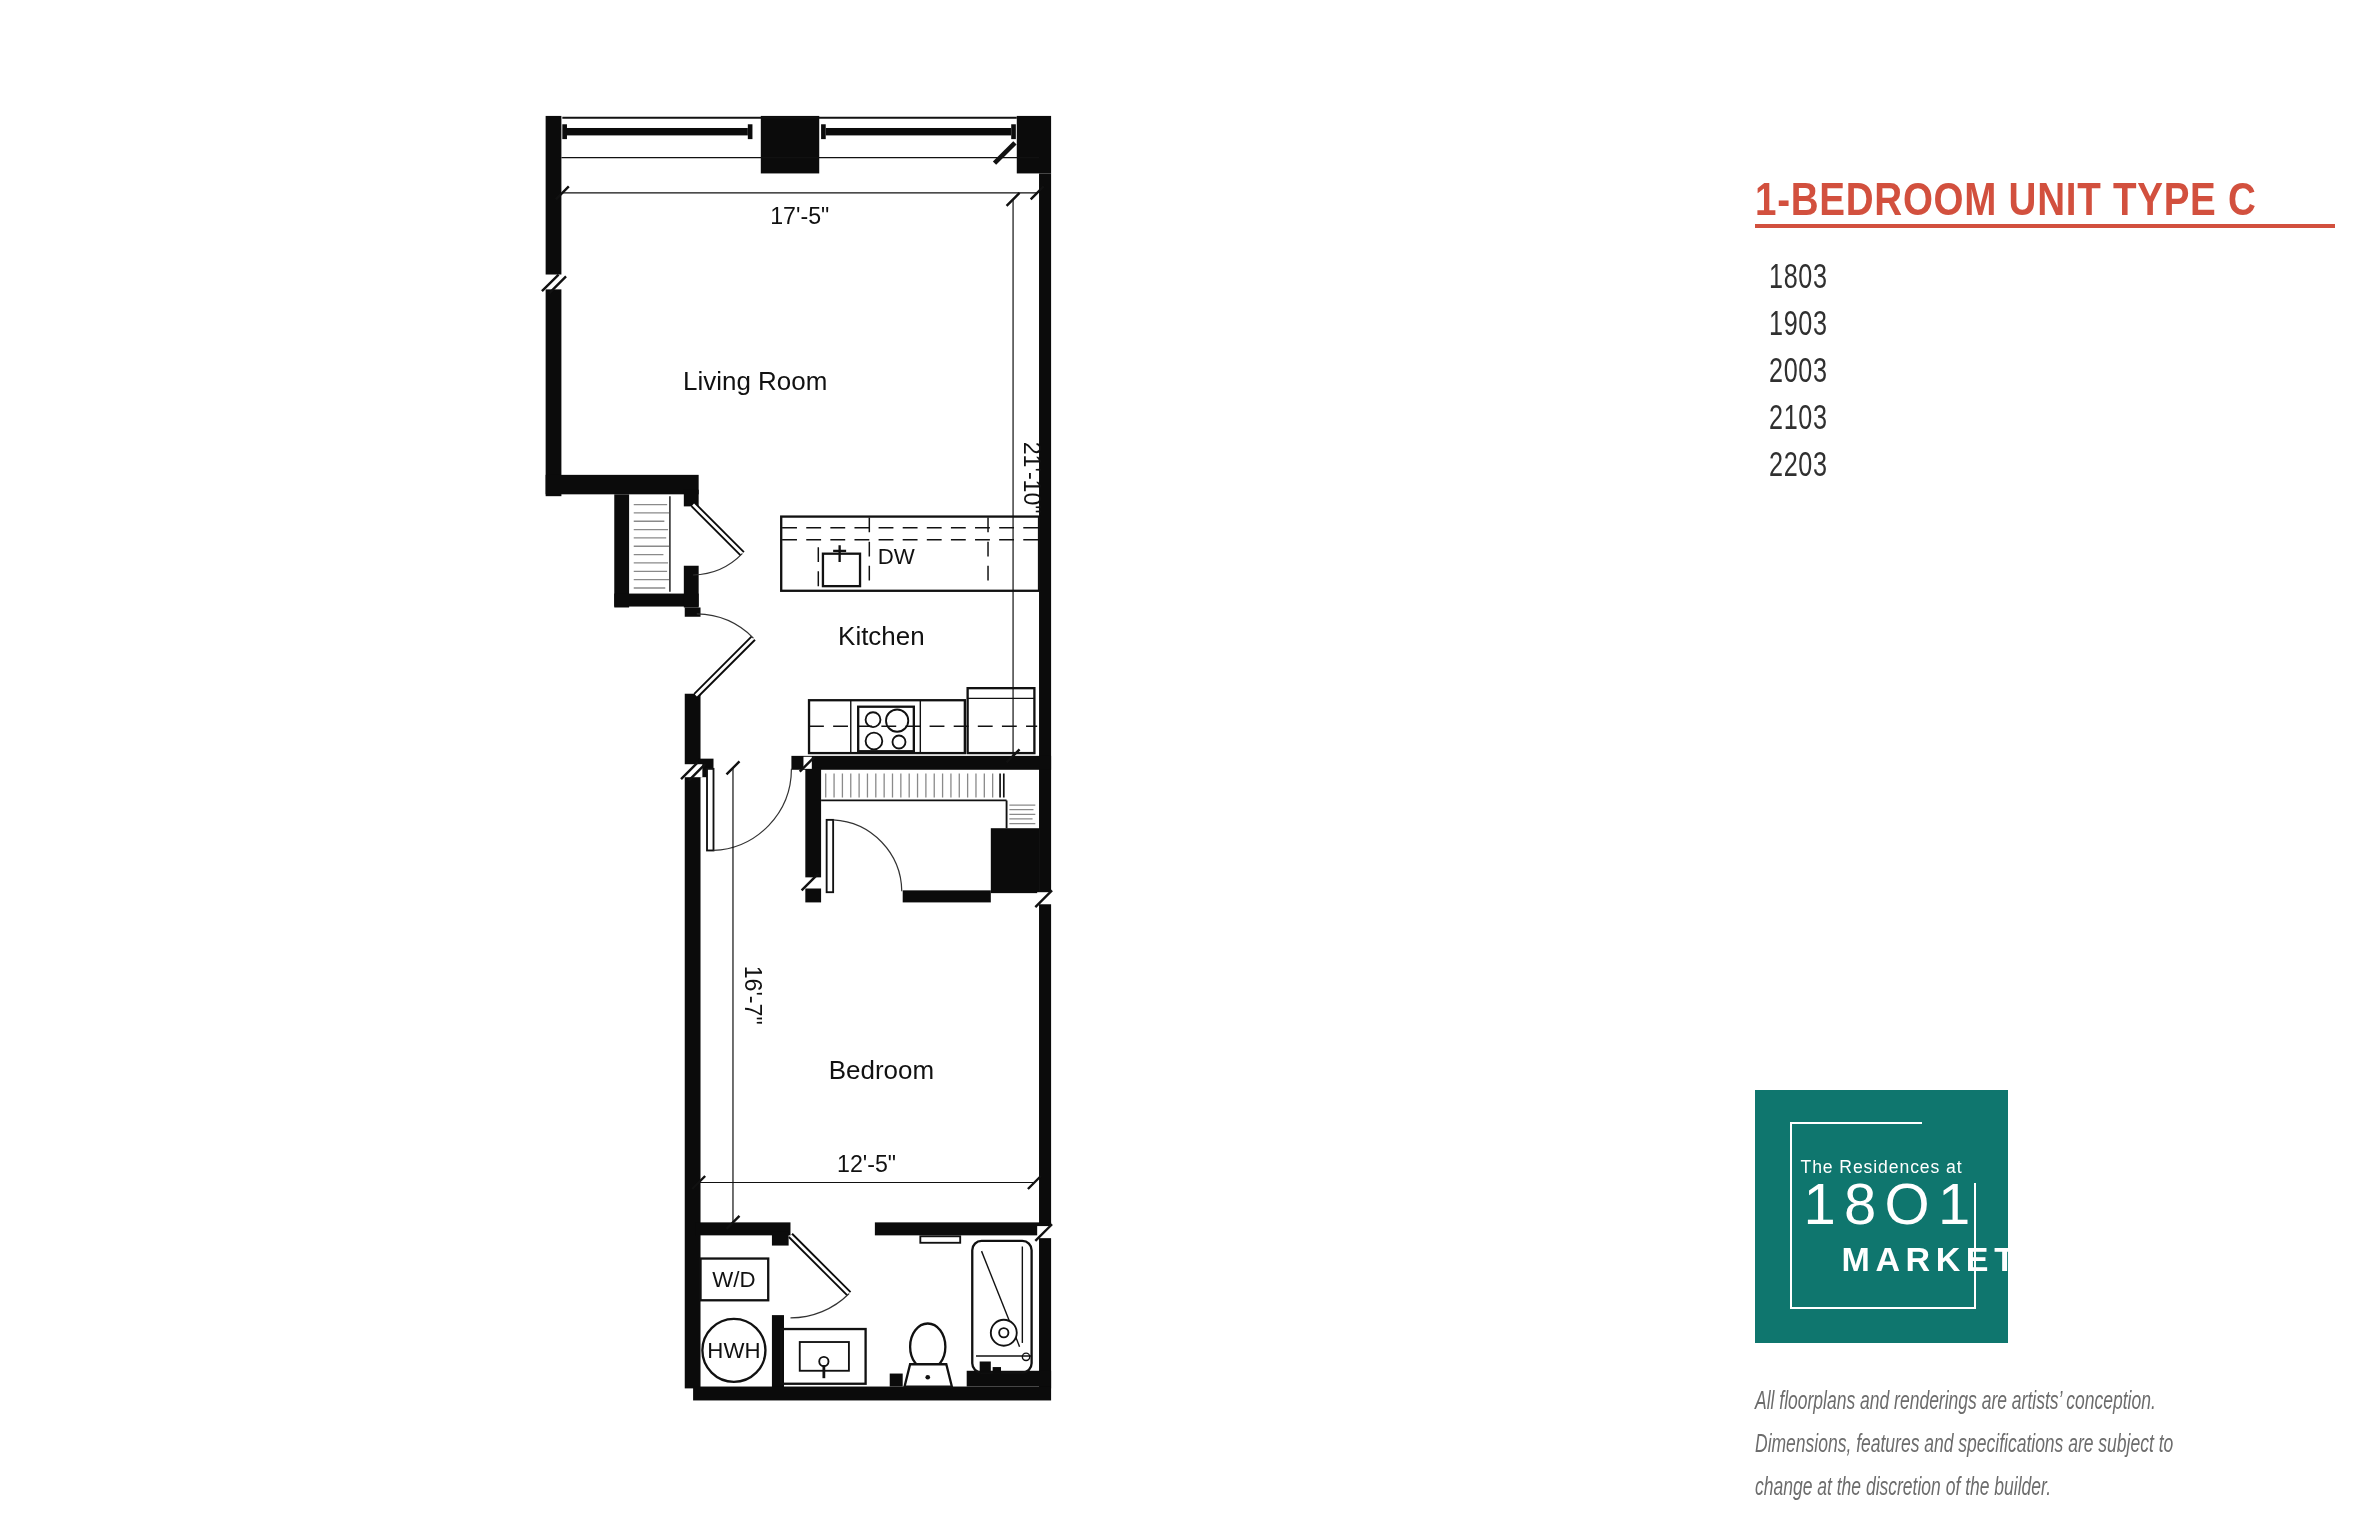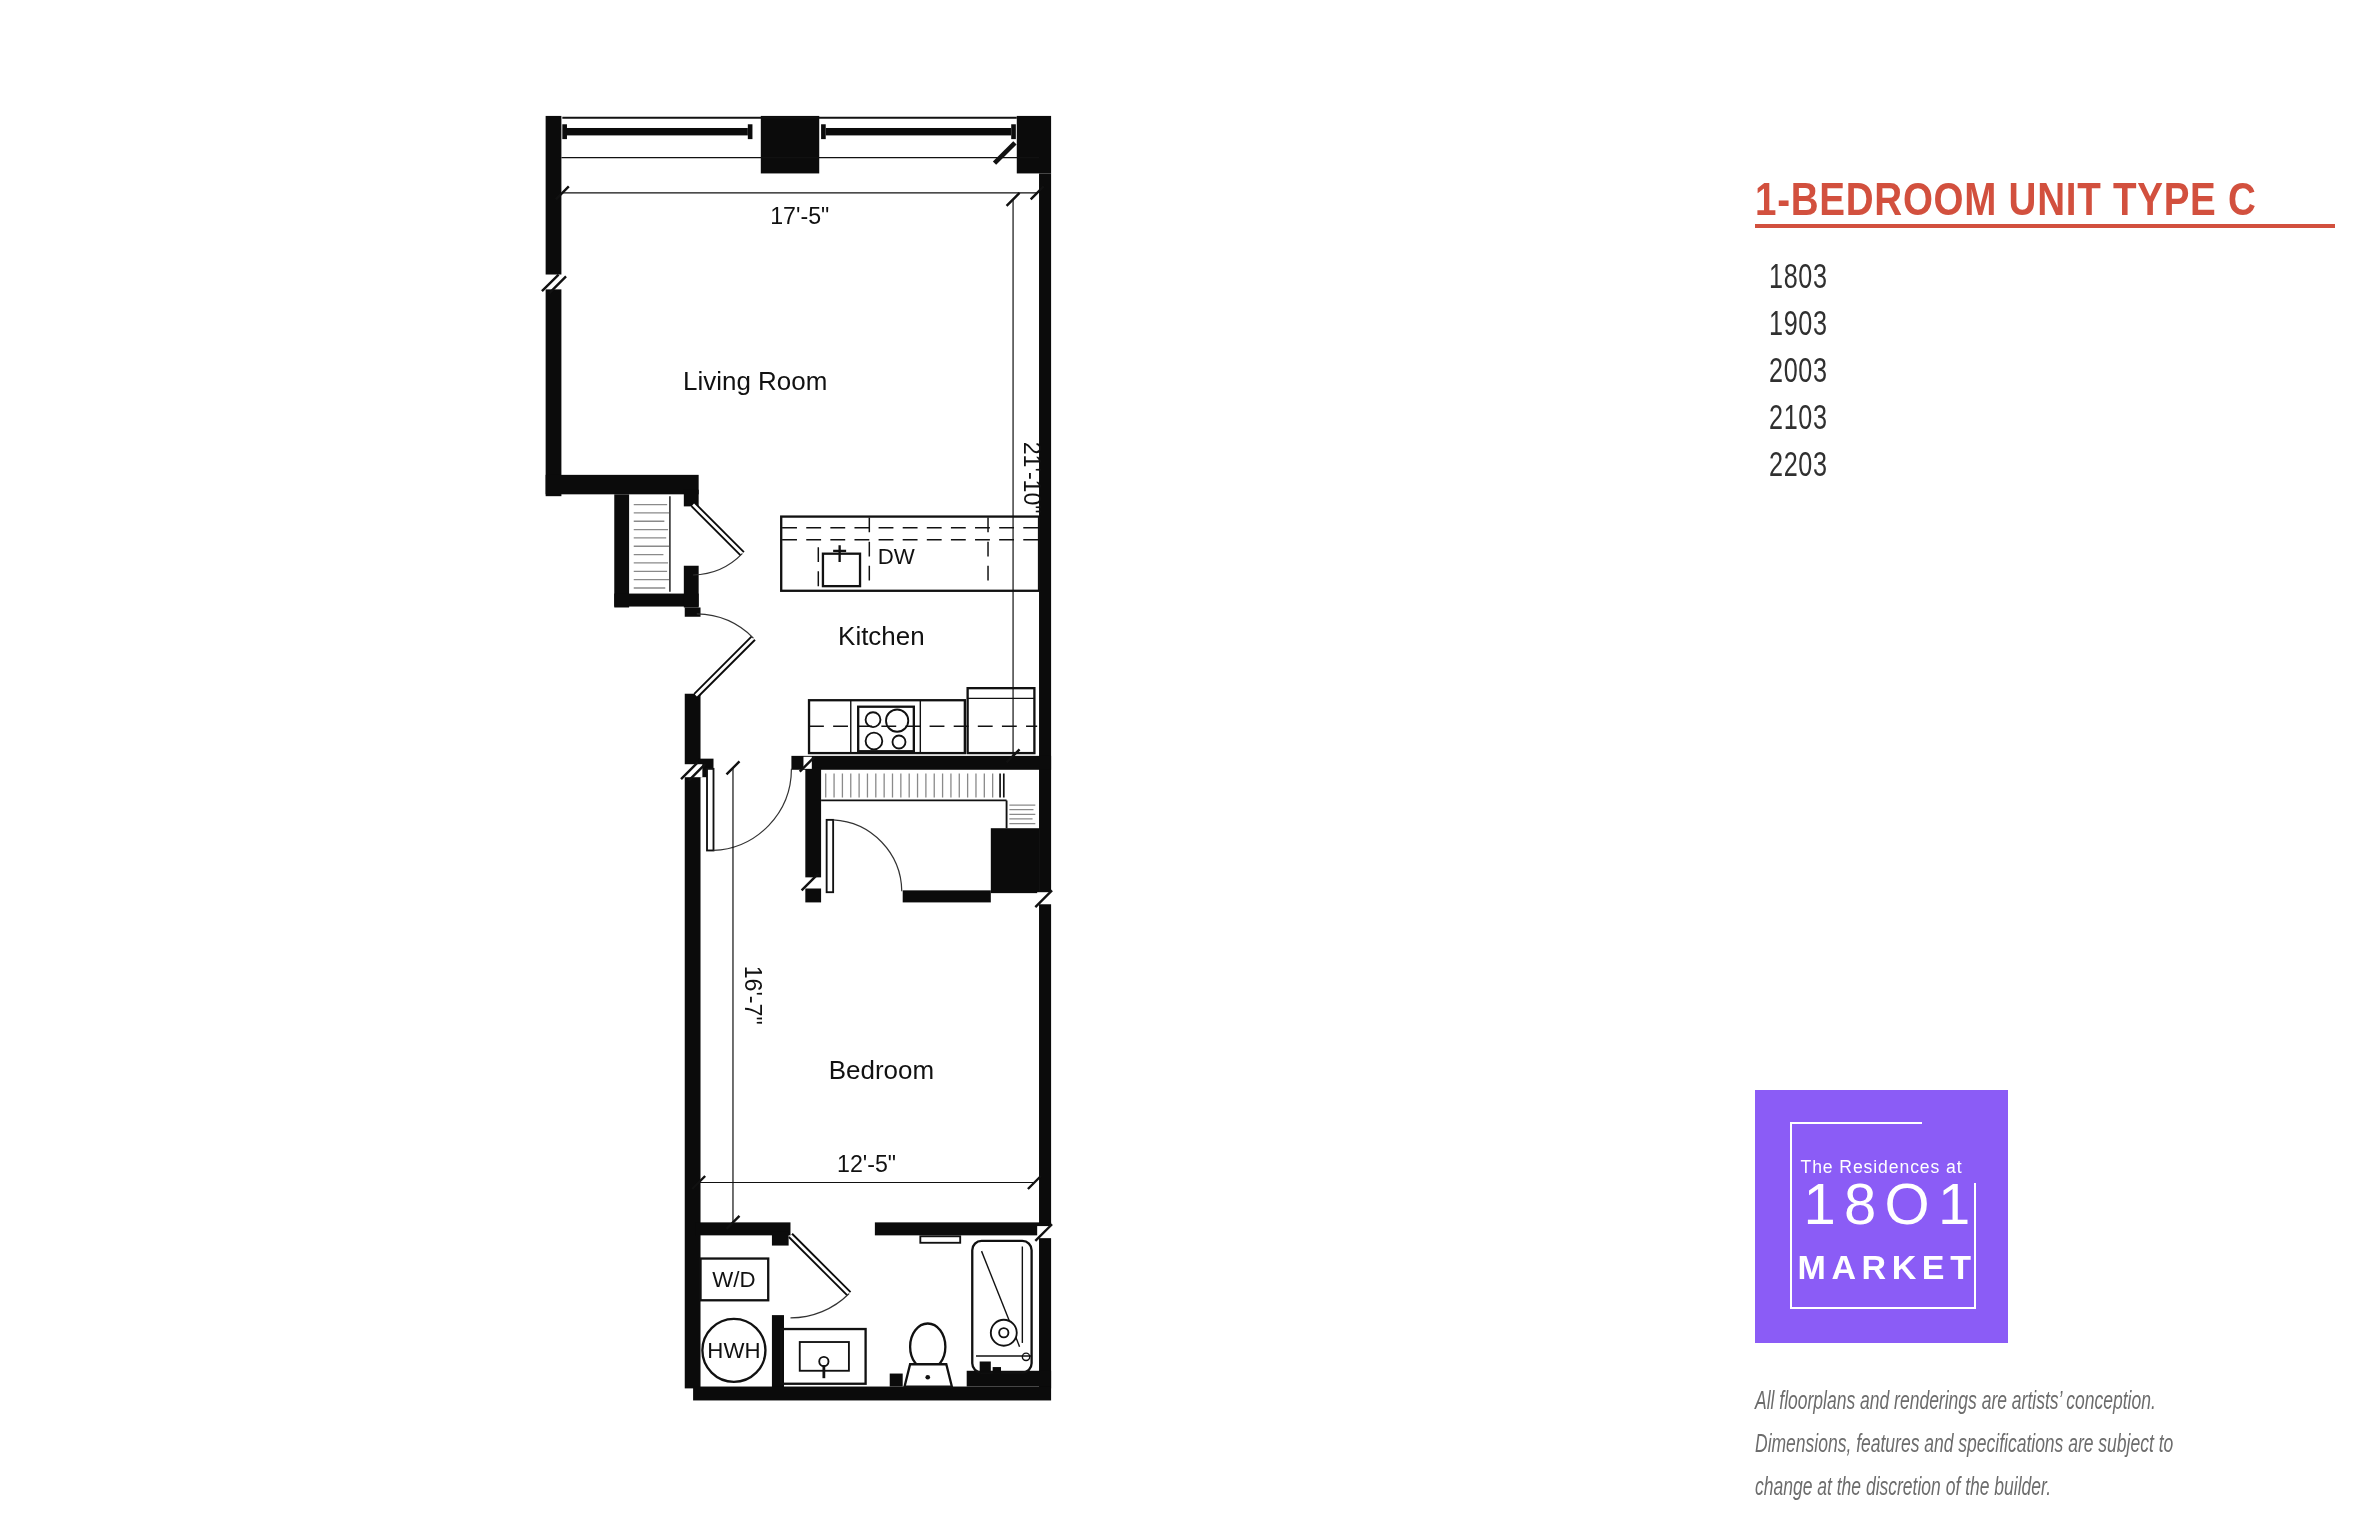--- a/index.html
+++ b/index.html
@@ -7,30 +7,30 @@
         font-family:"Liberation Sans",sans-serif;}
   #plan-svg{position:absolute;left:0;top:0;}
   .abs{position:absolute;}
   
   #unit-title{left:1755px;top:175px;font-size:47px;font-weight:bold;color:#D2503E;
       line-height:1;white-space:nowrap;transform:scaleX(0.82);transform-origin:left top;letter-spacing:0.9px;}
   #title-rule{left:1755px;top:224px;width:580px;height:3.7px;background:#D2503E;}
   #unit-list{left:1769px;top:252px;font-size:35px;color:#303030;line-height:47px;
       transform:scaleX(0.72);transform-origin:left top;letter-spacing:0.9px;}
   
-  #logo-box{left:1755px;top:1090px;width:253px;height:253px;background:#8b5cf6;}
+  #logo-box{left:1755px;top:1090px;width:253px;height:253px;background:#0f766e;}
   .lf{position:absolute;background:#ffffff;}
   #lf-left{left:35px;top:32px;width:1.9px;height:187px;}
   #lf-top{left:35px;top:32px;width:132px;height:1.9px;}
   #lf-bottom{left:35px;top:217px;width:186px;height:1.9px;}
   #lf-right{left:219px;top:93px;width:1.9px;height:126px;}
   .logo-line{position:absolute;left:0;width:100%;text-align:center;color:#ffffff;line-height:1;}
   #logo-line1{top:69px;font-size:17.6px;letter-spacing:0.9px;}
   #logo-line2{top:85px;font-size:58px;font-weight:300;letter-spacing:8.3px;padding-left:19px;box-sizing:border-box;}
-  #logo-line3{top:160px;font-size:34px;font-weight:600;letter-spacing:5.6px;padding-left:11px;box-sizing:border-box;}
+  #logo-line3{top:152px;font-size:34px;font-weight:600;letter-spacing:5.6px;padding-left:11px;box-sizing:border-box;margin-left:44px;}
   
   #disclaimer{left:1755px;top:1379px;font-size:25px;font-style:italic;color:#6c6c6c;
       line-height:43px;white-space:nowrap;transform:scaleX(0.70);transform-origin:left top;}
   
   .wall{fill:#0b0b0b;stroke:none;}
   .wgap{fill:#ffffff;stroke:none;}
   .ln{stroke:#111111;fill:none;}
   .fix{stroke:#111111;fill:#ffffff;}
   .hatch{stroke:#8a8a8a;stroke-width:1.4;fill:none;}
   .dash{stroke:#111111;stroke-width:1.6;fill:none;stroke-dasharray:16 10;}

